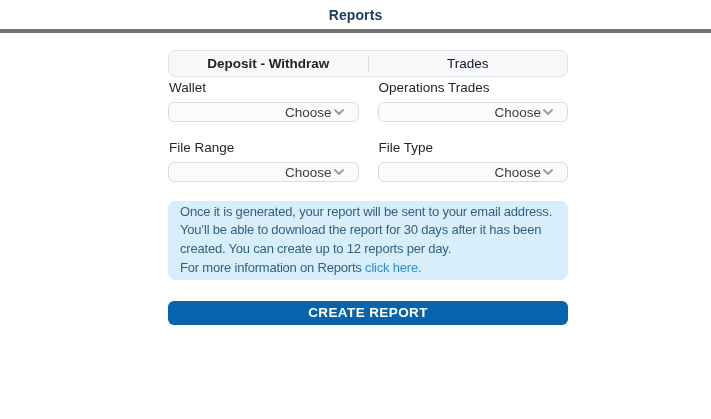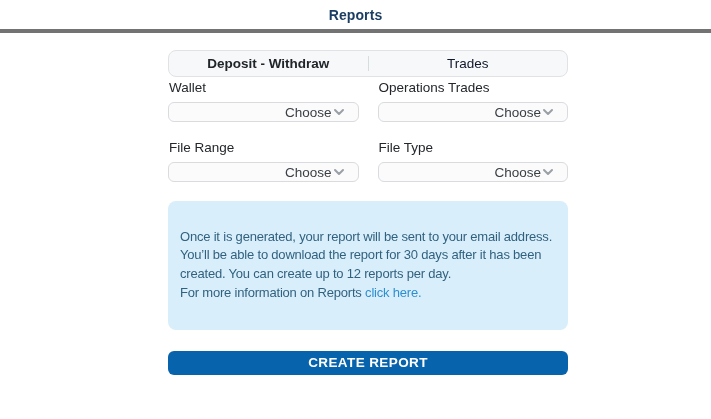--- a/index.html
+++ b/index.html
@@ -63,21 +63,21 @@
     border: 1px solid #d9dbde;
     border-radius: 6px;
     cursor: pointer;
   }
   .select-value { font-size: 13.5px; color: #3b4045; }
   .chevron { display: flex; align-items: center; }
   .info-box {
     margin-top: 19px;
     background: #d9eefb;
     border-radius: 8px;
-    padding: 27px 12px;
+    padding: 2px 12px;
     font-size: 13px;
     letter-spacing: -0.2px;
     line-height: 1.42;
     color: #31617f;
   }
   .info-box p + p { margin-top: 1px; }
   .info-link { color: #2e8fd0; cursor: pointer; }
   .create-btn {
     display: block;
     width: 100%;

